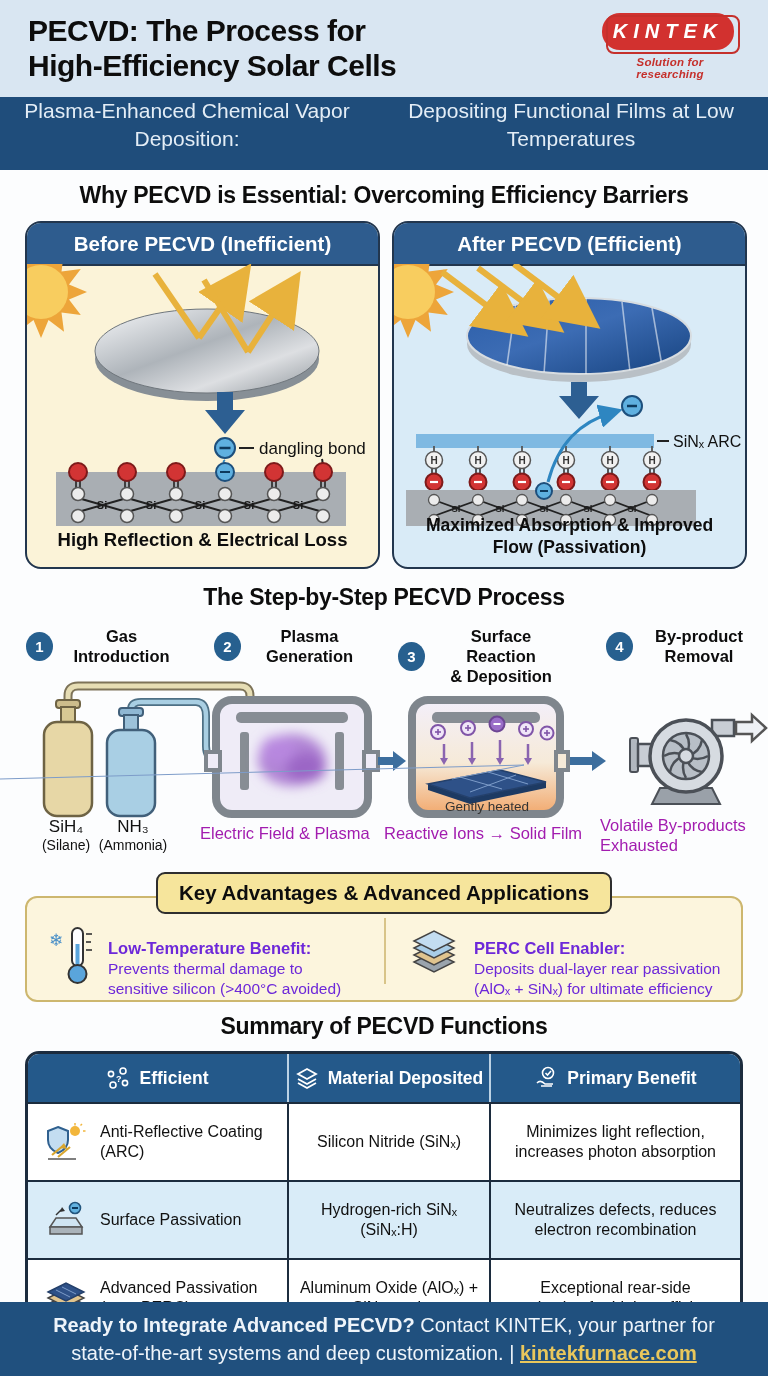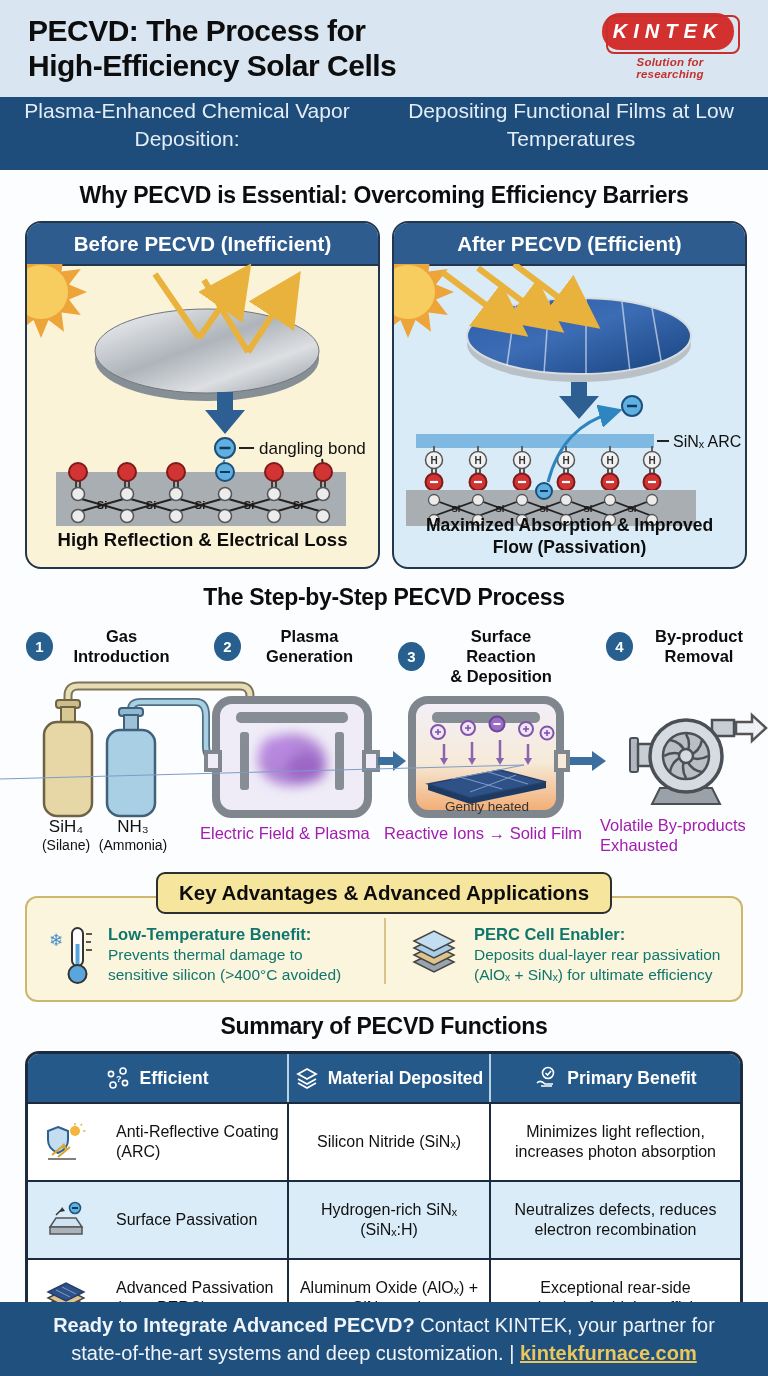--- a/index.html
+++ b/index.html
@@ -40,32 +40,32 @@
   .gaslbl{position:absolute;text-align:center;line-height:1.15;}
   .gaslbl .f{font-size:17px;}
   .gaslbl .n{font-size:14px;}
   
   .adv{position:absolute;left:25px;top:896px;width:714px;height:102px;background:#fcf5dd;
        border:2px solid #cdb76f;border-radius:12px;}
   .adv-badge{position:absolute;left:50%;top:872px;transform:translateX(-50%);width:452px;height:38px;
        background:#f6e59c;border:2.5px solid #2e2e2e;border-radius:9px;z-index:2;
        display:flex;align-items:center;justify-content:center;font-size:20.5px;font-weight:bold;color:#0d0d0d;}
   .adv-item{position:absolute;top:924px;display:flex;gap:14px;align-items:flex-start;z-index:1;}
-  .adv-txt{font-size:15.5px;line-height:1.28;color:#0f766e;}
+  .adv-txt{font-size:15.5px;line-height:1.28;color:#6d28d9;margin-top:14px;}
   .adv-txt .hd{font-weight:bold;font-size:16.5px;}
   .adv-div{position:absolute;left:384px;top:918px;height:66px;width:1.5px;background:#d8c488;}
   
   .tbl-wrap{position:absolute;left:25px;top:1051px;width:712px;border:3px solid #1c2c3e;border-radius:14px;overflow:hidden;background:#fff;}
   .trow{display:grid;grid-template-columns:259px 202px 251px;}
   .th{background:#24598a;color:#fff;font-size:17.5px;font-weight:bold;height:48px;
       display:flex;align-items:center;justify-content:center;gap:9px;}
   .th + .th{border-left:2px solid #bcd2e4;}
   .td{border-top:2.5px solid #1c2c3e;font-size:16px;line-height:1.22;display:flex;align-items:center;}
   .td.c{justify-content:center;text-align:center;padding:8px 10px;}
-  .td.f{padding-left:16px;gap:28px;text-align:left;}
+  .td.f{padding-left:16px;gap:12px;text-align:left;}
   .r2 .td{background:#d9ecf8;}
   .td + .td{border-left:2.5px solid #1c2c3e;}
   .trow.body .td{min-height:60px;}
   
   .ftr{position:absolute;left:0;top:1302px;width:768px;height:74px;background:#20507e;
        display:flex;align-items:center;justify-content:center;}
   .ftr-inner{width:672px;text-align:center;color:#eef4fa;font-size:20px;line-height:1.42;}
   .ftr-inner .b{font-weight:bold;}
   .ftr-link{color:#e9c75c;font-weight:bold;text-decoration:underline;cursor:pointer;}
 </style>

